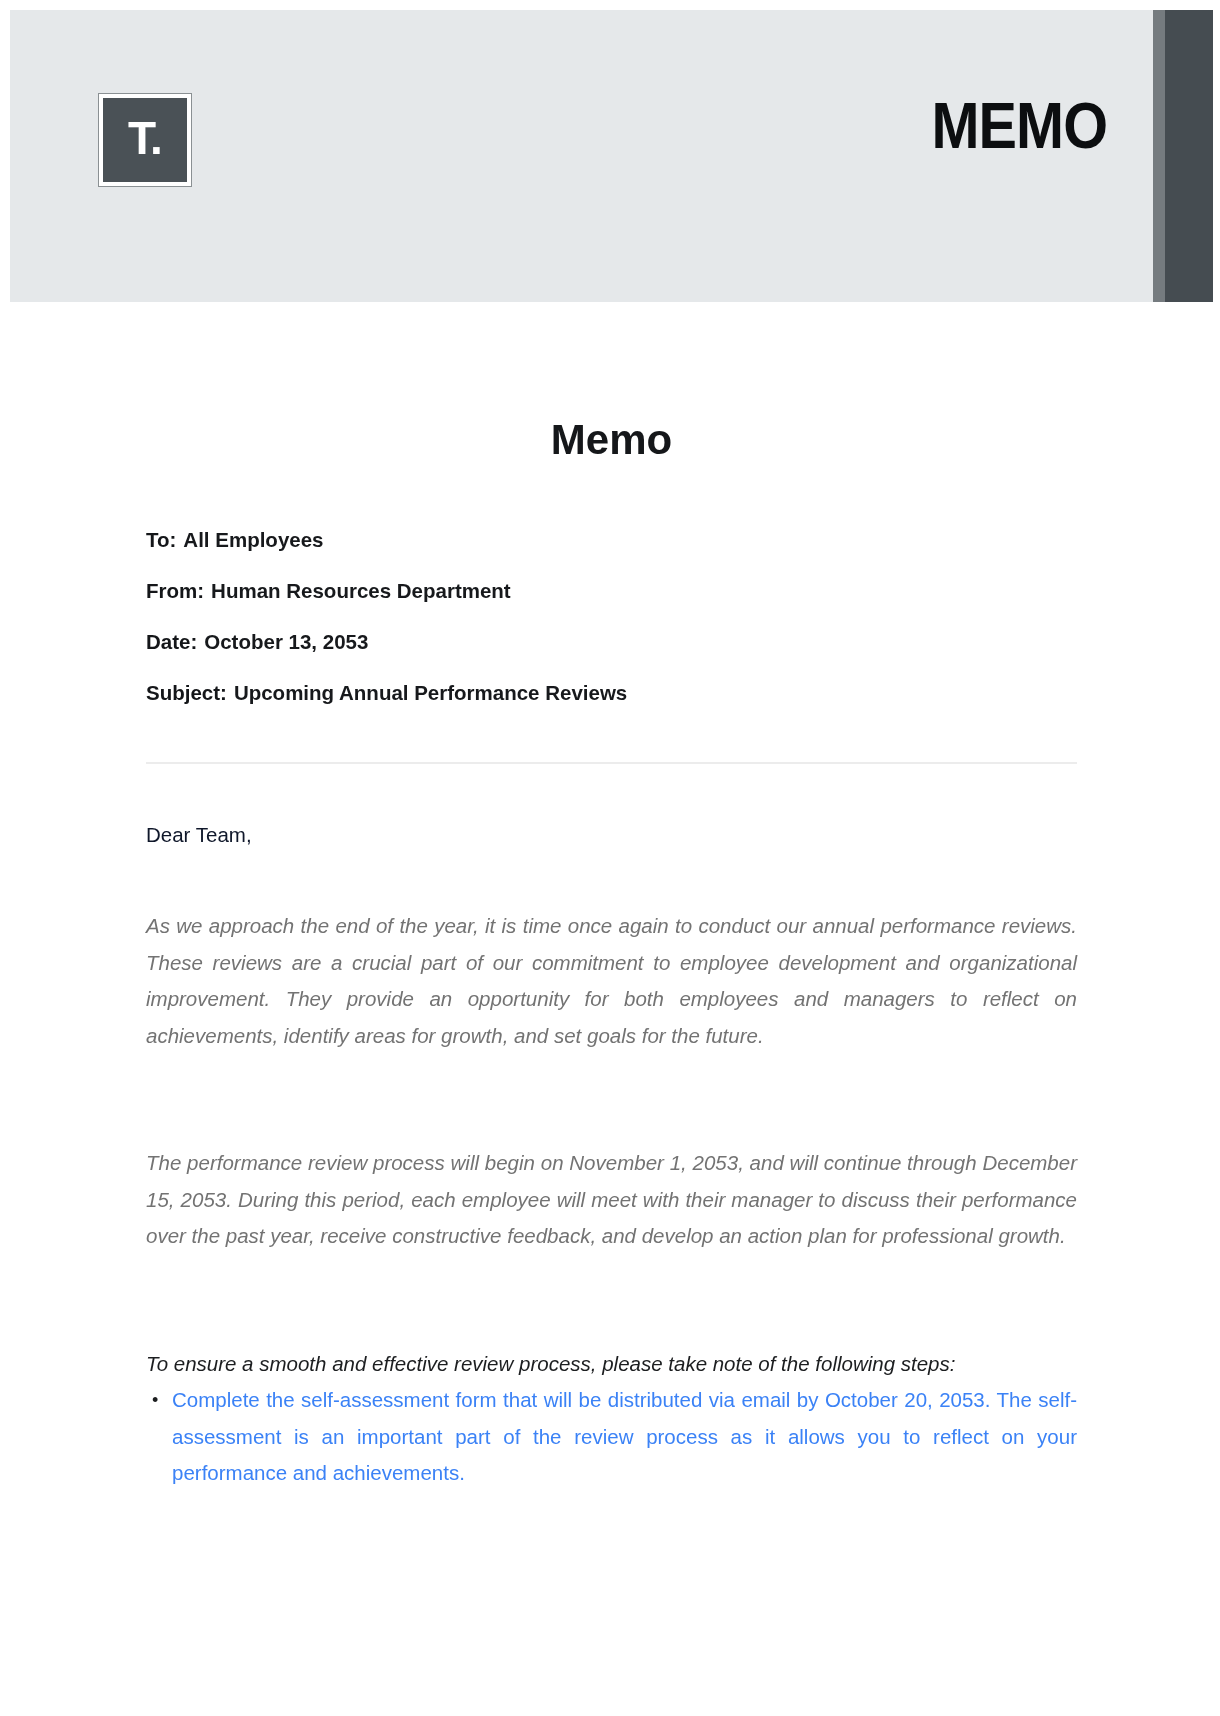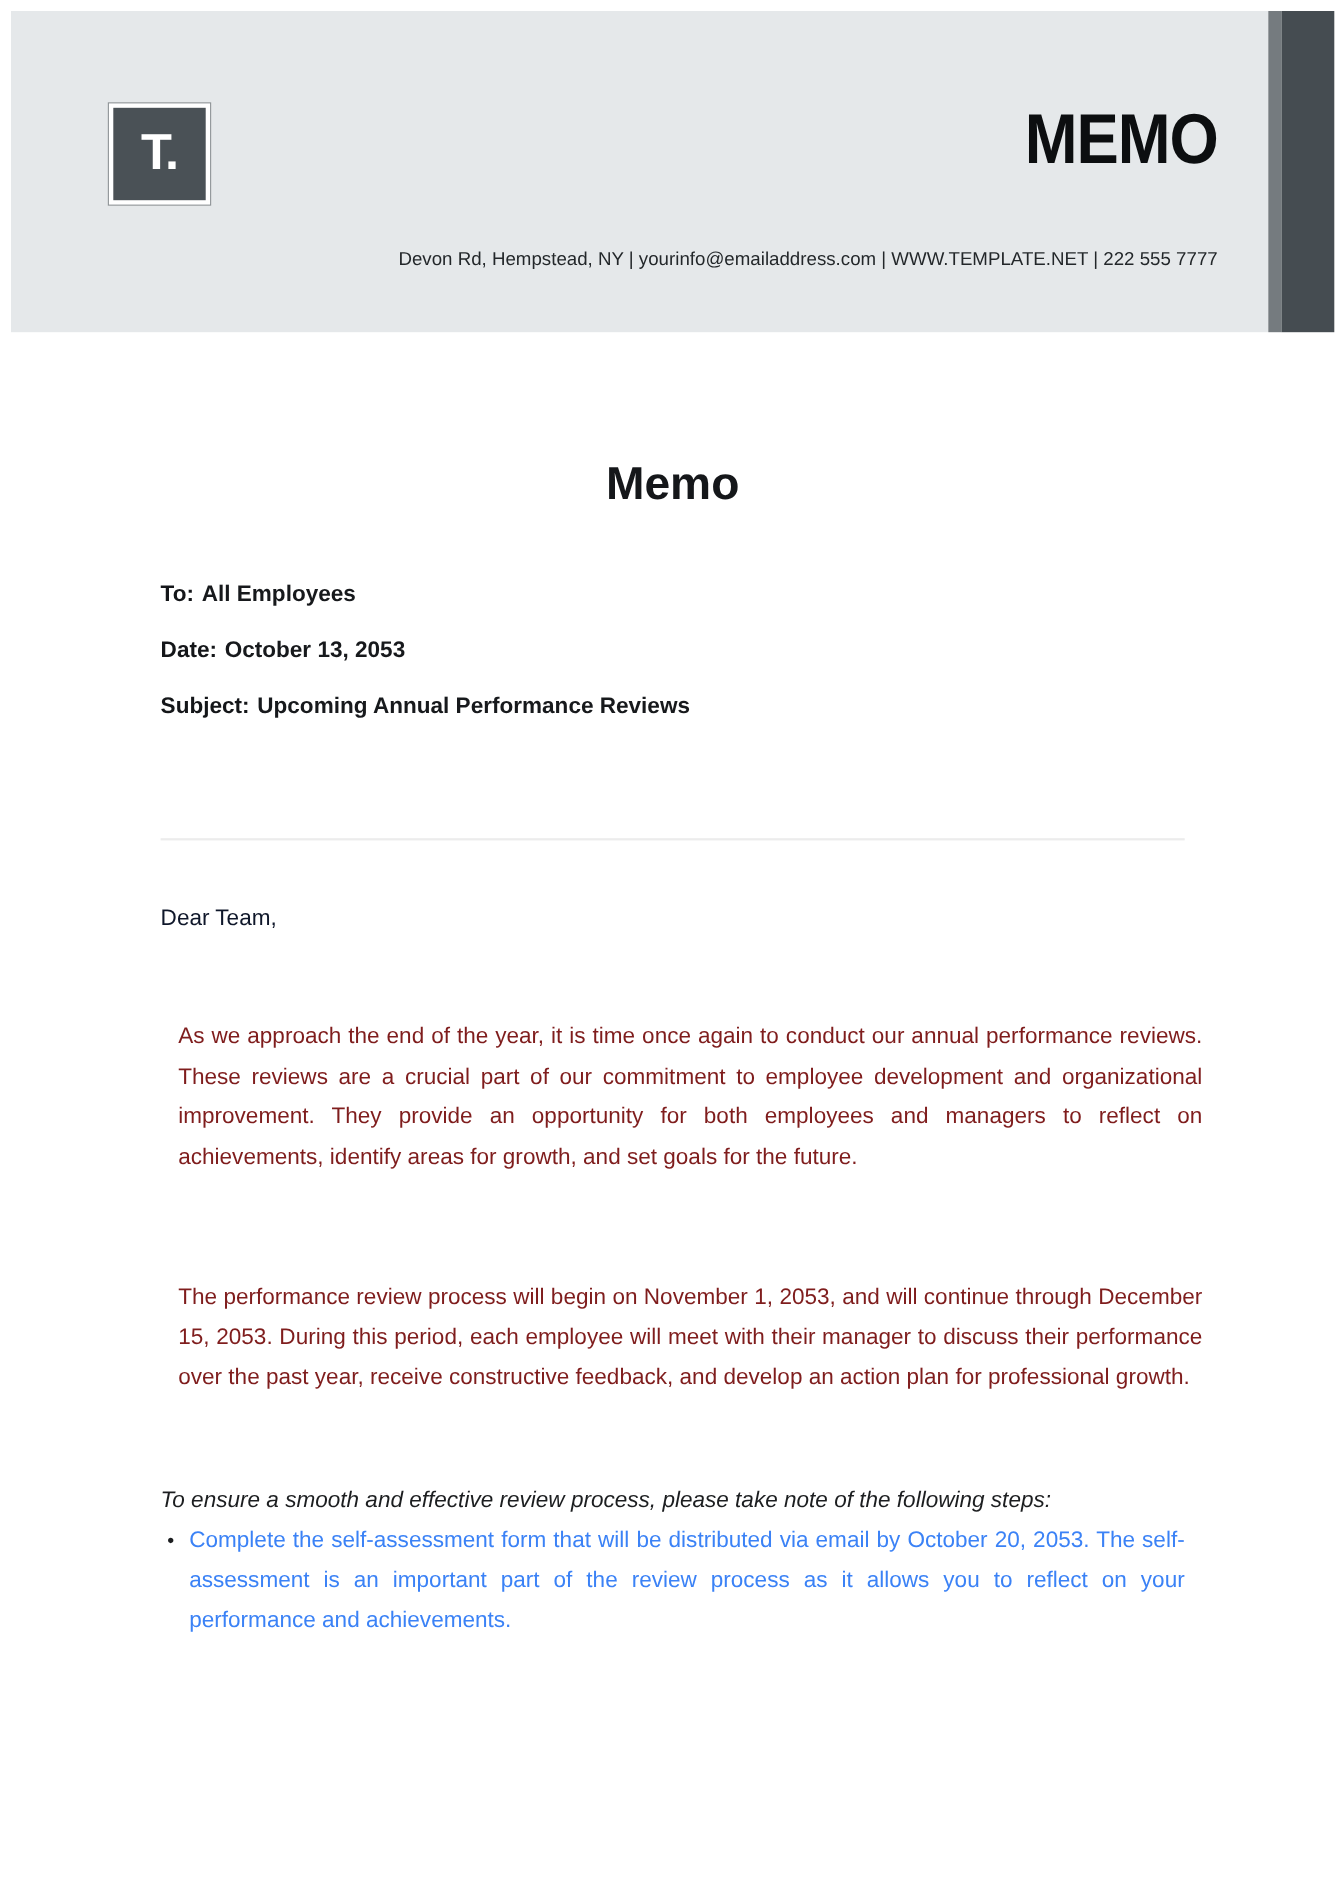--- a/index.html
+++ b/index.html
@@ -75,23 +75,24 @@
   .meta-value{font-weight:700;color:#17191c;}
   .divider{
     position:absolute;left:0;top:762px;width:931px;height:2px;
     background:#ececec;border:none;margin:0;
   }
   .salutation{
     position:absolute;left:0;top:822px;width:931px;margin:0;
     font-size:20.5px;line-height:26px;color:#0f172a;
   }
   .para{
-    position:absolute;left:0;width:931px;margin:16px;
-    font-size:20.5px;line-height:36.6px;color:#7f1d1d;
+    position:absolute;left:0;width:931px;margin:0;
+    font-size:20.5px;line-height:36.6px;color:#737373;
     text-align:justify;
+    font-style:italic;
   }
   .para-1{top:908px;}
   .para-2{top:1145px;}
   .steps-intro{
     position:absolute;left:0;top:1346px;width:931px;margin:0;
     font-size:20.5px;line-height:36.6px;color:#1c1e20;font-style:italic;
   }
   .bullet-row{
     position:absolute;left:0;top:1382px;width:931px;
     display:flex;align-items:flex-start;
@@ -111,32 +112,34 @@
 
 <div class="page">
 
   <div class="letterhead">
     <div class="logo">
       <div class="logo-inner">
         <span class="logo-text">T.</span>
       </div>
     </div>
     <div class="memo-banner">MEMO</div>
-    <div class="contact">Devon Rd, Hempstead, NY | yourinfo@emailaddress.com | WWW.TEMPLATE.NET | 222 555 7777</div>
   </div>
   <div class="strip-light"></div>
   <div class="strip-dark"></div>
 
   <div class="content">
 
     <h1 class="doc-title">Memo</h1>
 
     <div class="meta">
       <p class="meta-row">
         <span class="meta-label">To:</span><span class="meta-value">All Employees</span>
+      </p>
+      <p class="meta-row">
+        <span class="meta-label">From:</span><span class="meta-value">Human Resources Department</span>
       </p>
       <p class="meta-row">
         <span class="meta-label">Date:</span><span class="meta-value">October 13, 2053</span>
       </p>
       <p class="meta-row">
         <span class="meta-label">Subject:</span><span class="meta-value">Upcoming Annual Performance Reviews</span>
       </p>
     </div>
 
     <hr class="divider">

